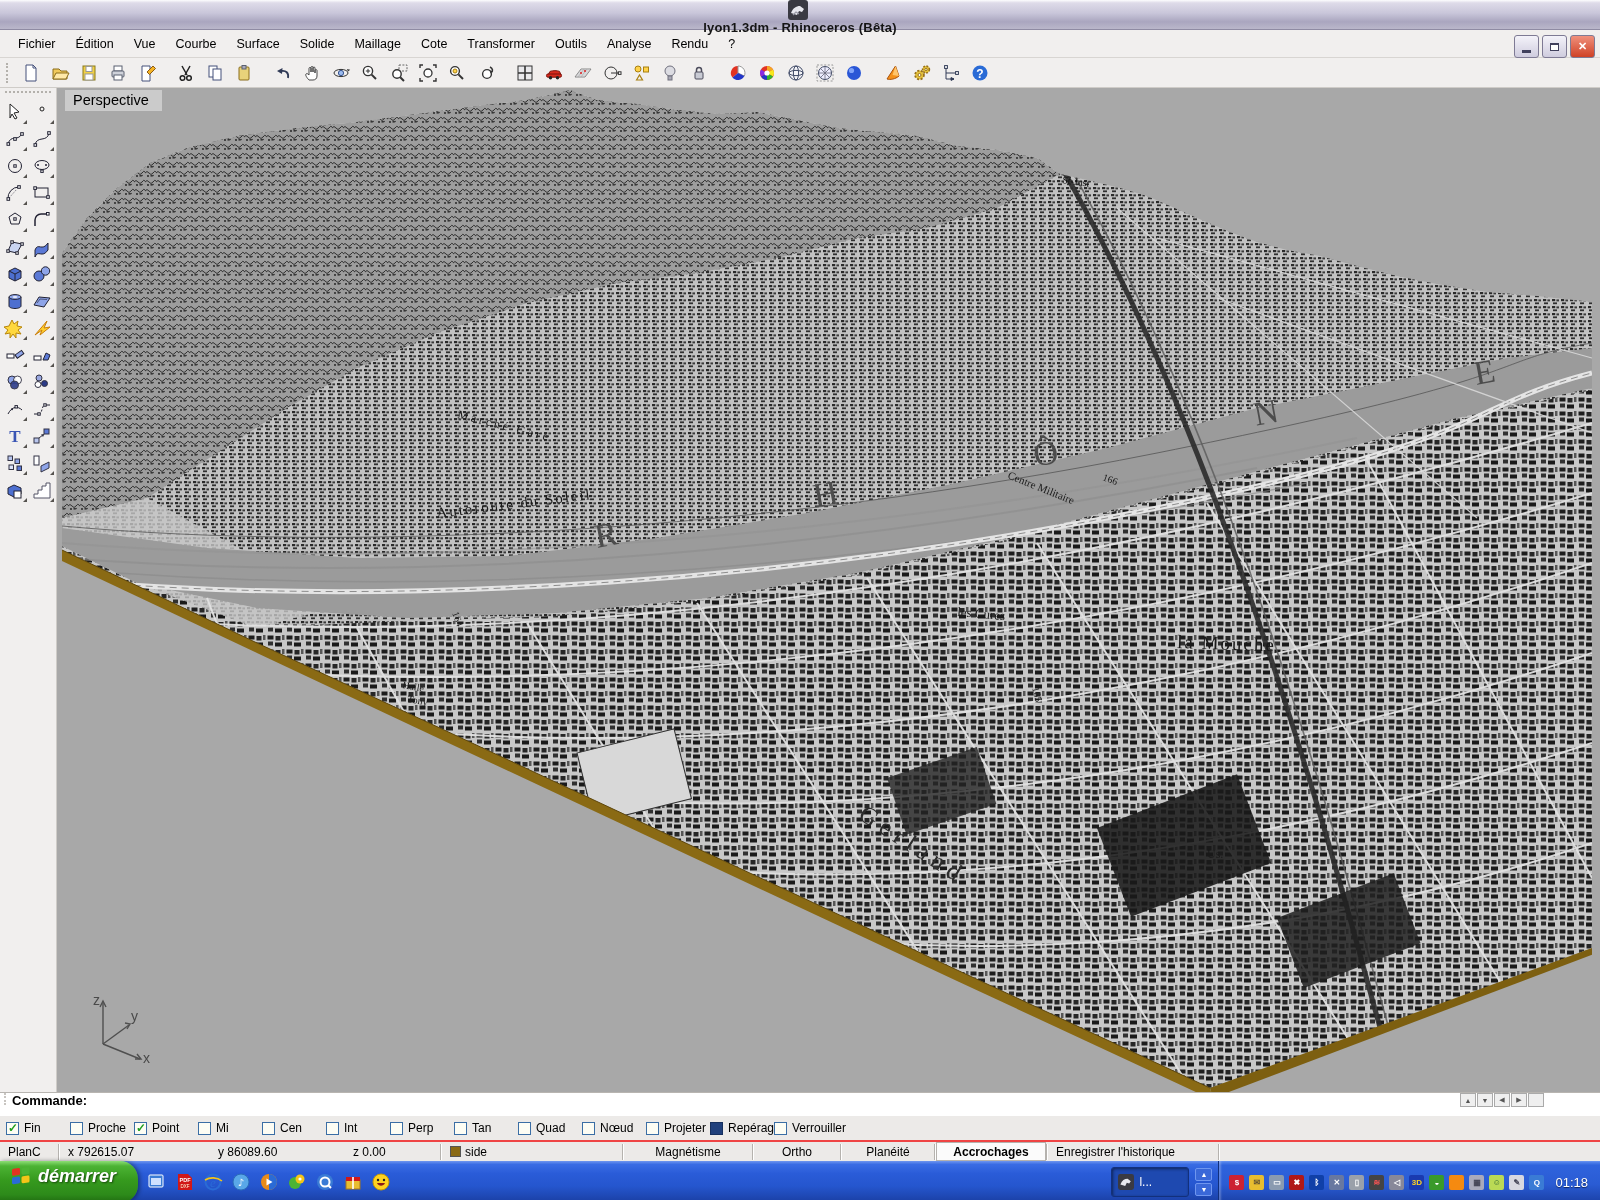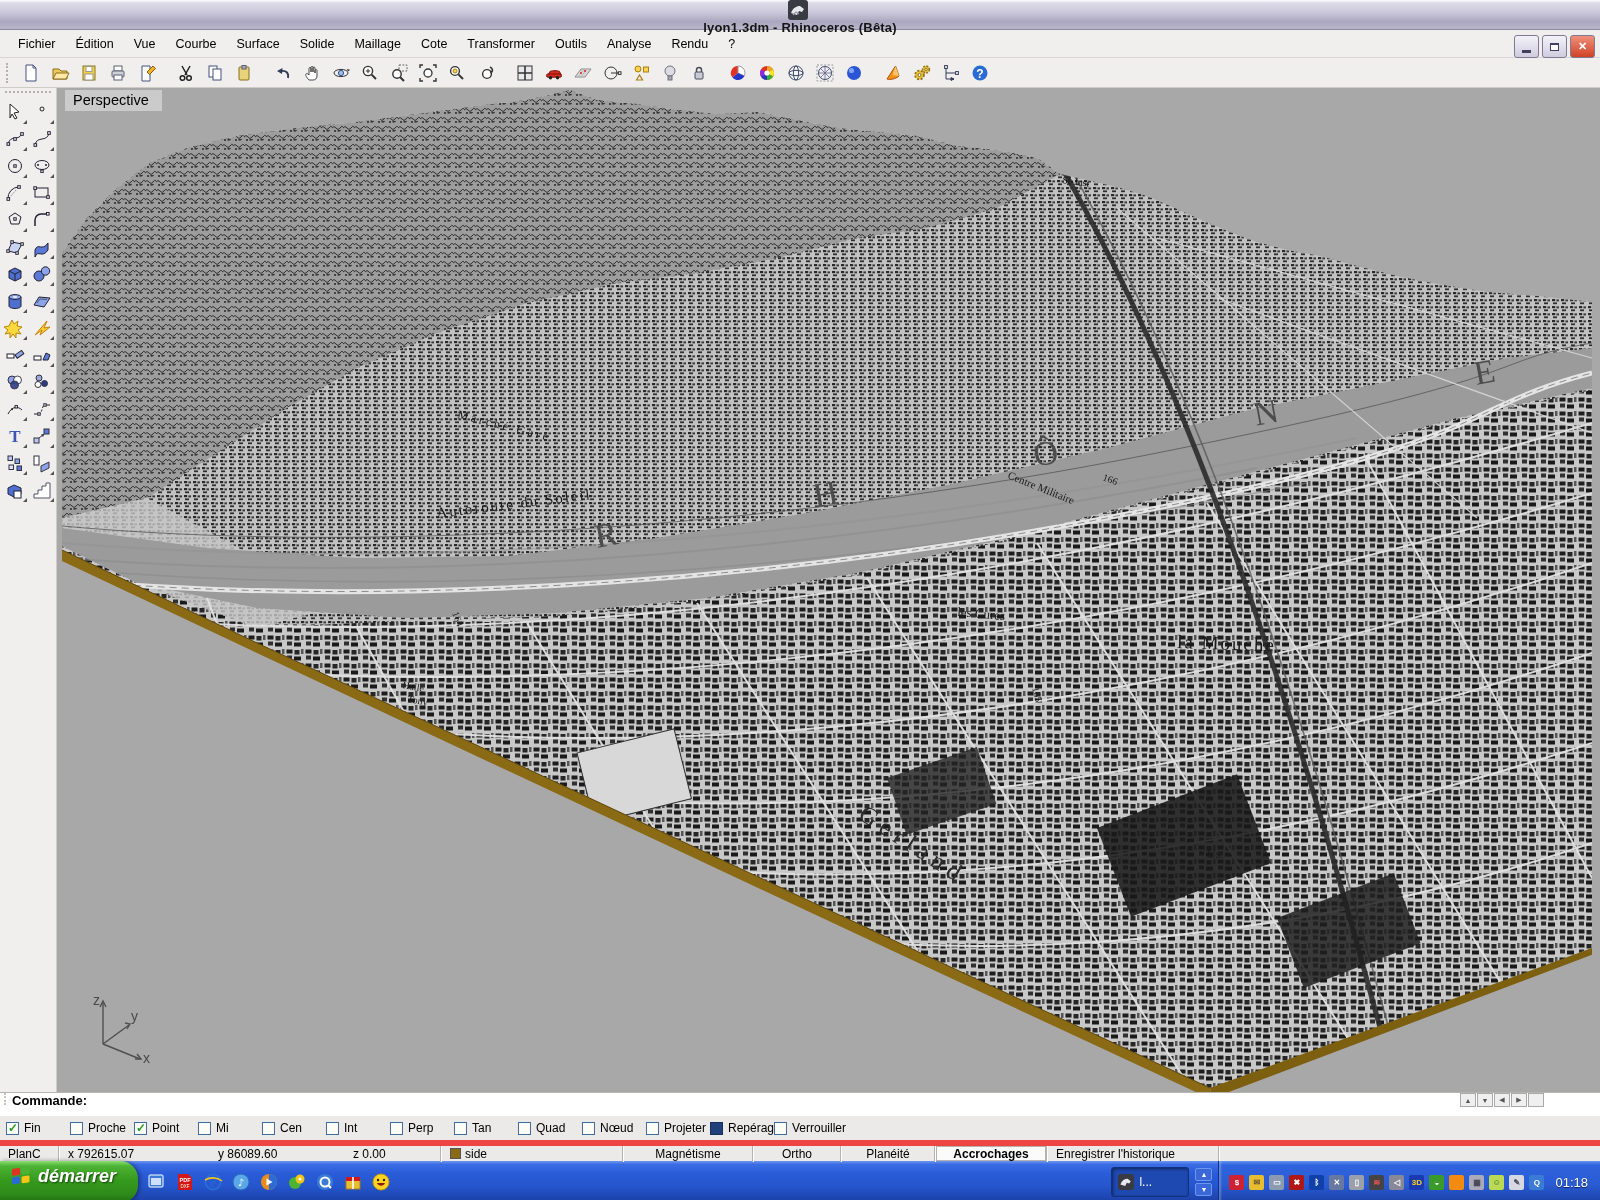--- a/index.html
+++ b/index.html
@@ -56,21 +56,21 @@
     display:flex;align-items:center;justify-content:center;font-weight:normal;}
 
   
   #osnap{height:25px;background:#eceae8;border-top:1px solid #fff;display:flex;align-items:center;padding-left:6px;}
   .snap{display:flex;align-items:center;width:64px;font-size:12px;color:#000;font-weight:normal;}
   .cb{width:13px;height:13px;border:1px solid #3b6ea5;background:#fdfdf4;margin-right:5px;position:relative;flex:0 0 auto;}
   .cb.on::after{content:"✓";position:absolute;left:1px;top:-2px;font-size:12px;color:#1f9e1f;font-weight:bold;}
   .cb.dark{background:#20407c;border-color:#16305e;}
 
   
-  #statusbar{height:21px;background:#eceae8;border-top:6px solid #ef4444;display:flex;align-items:center;
+  #statusbar{height:21px;background:#eceae8;border-top:2px solid #ef4444;display:flex;align-items:center;
     font-size:12px;color:#000;}
   .scell{height:100%;display:flex;align-items:center;padding:0 8px;white-space:nowrap;}
   .ssep{width:2px;height:16px;border-left:1px solid #b5b2ae;border-right:1px solid #ffffff;}
   .swatch{width:11px;height:11px;background:#8a6a14;border:1px solid #555;margin-right:4px;}
   .scell.active{background:#fbfbfb;font-weight:bold;border:1px solid #b5b2ae;}
 
   
   #taskbar{height:42px;display:flex;align-items:center;
     background:linear-gradient(180deg,#6f96ef 0%,#3a6ce4 8%,#2a5cd8 30%,#2556ce 60%,#1c43ab 92%,#15357f 100%);}
   #startbtn{height:42px;padding:0 22px 12px 10px;display:flex;align-items:center;gap:6px;

